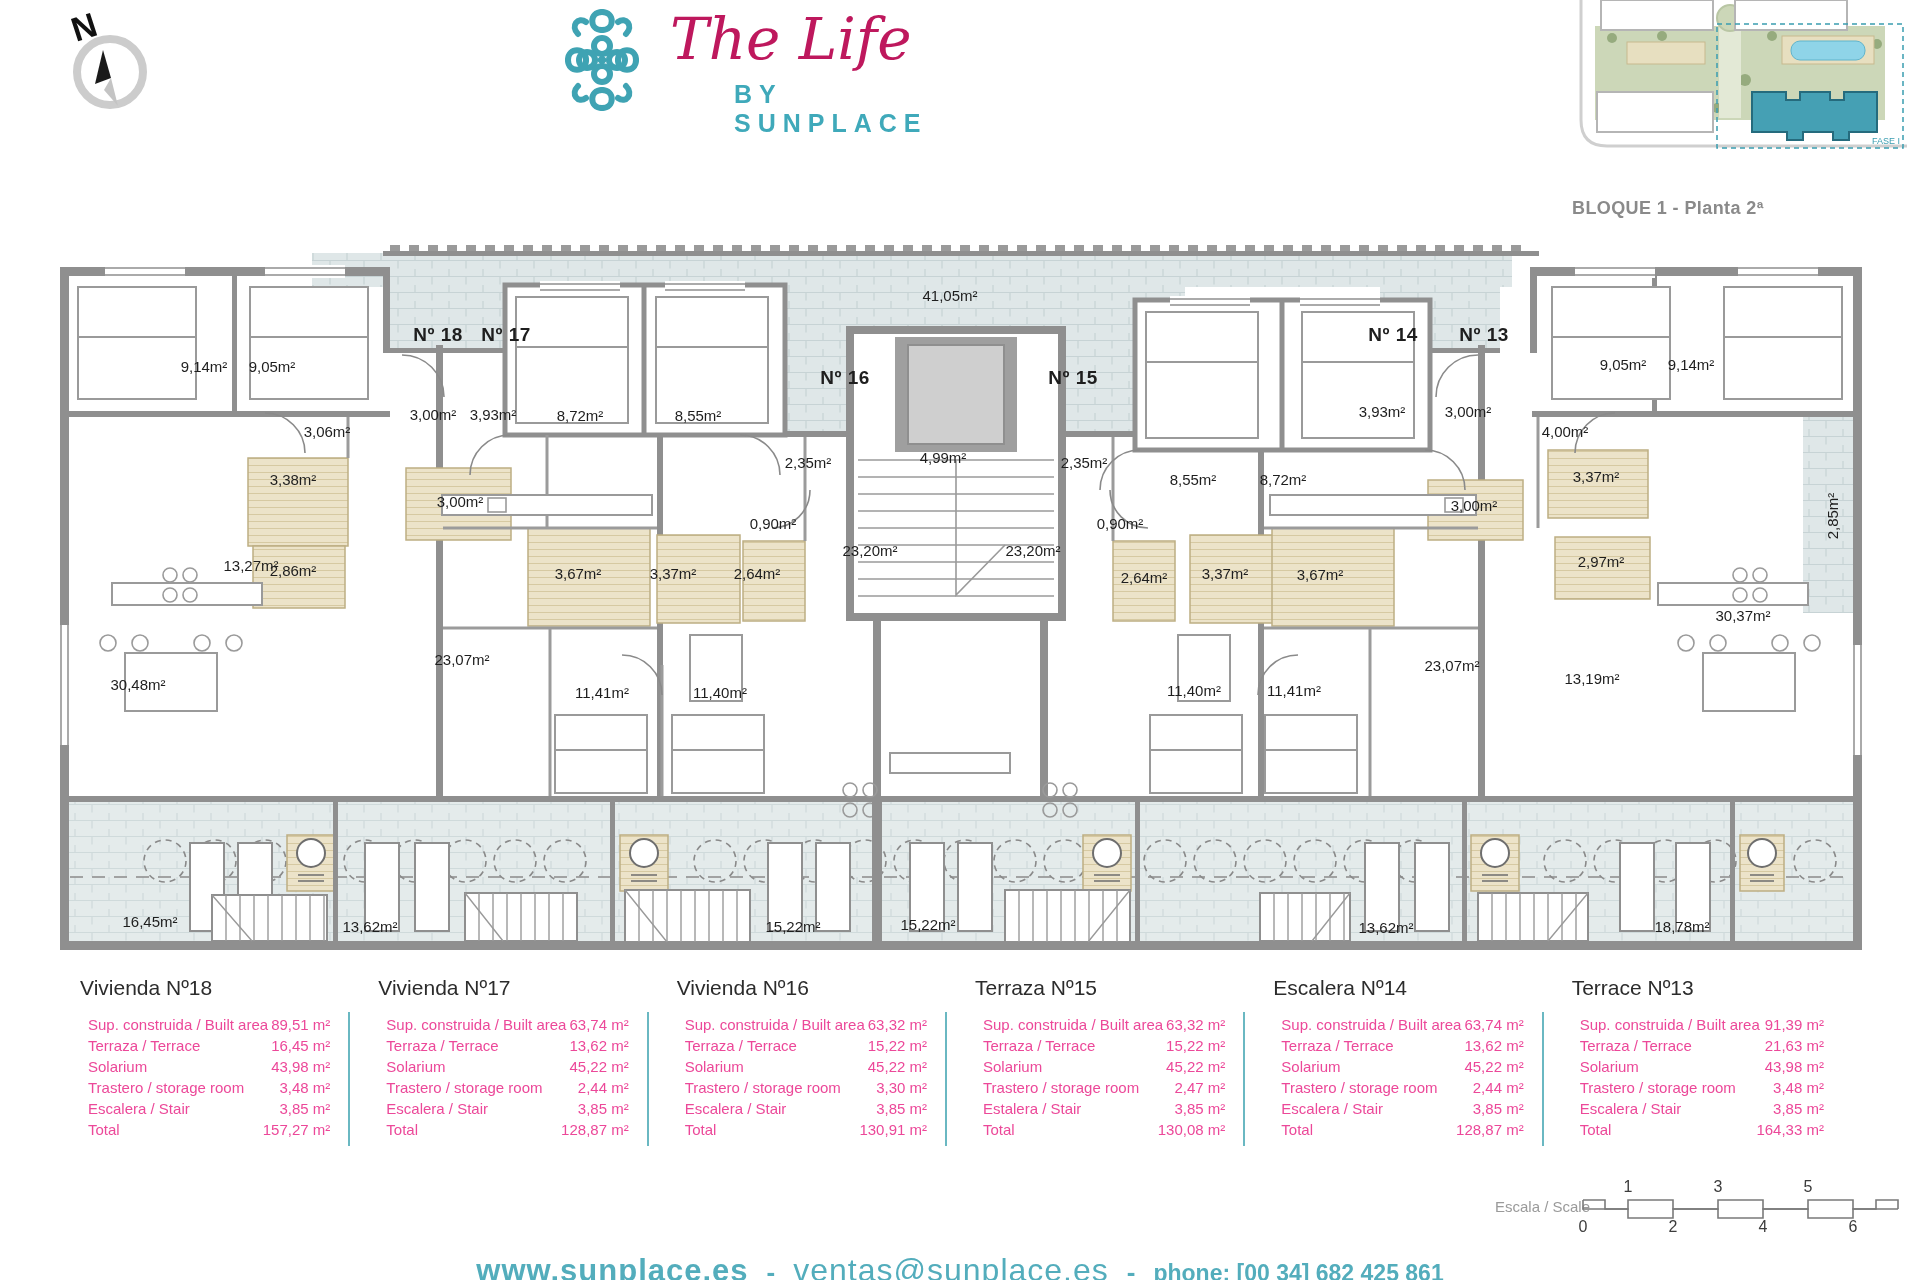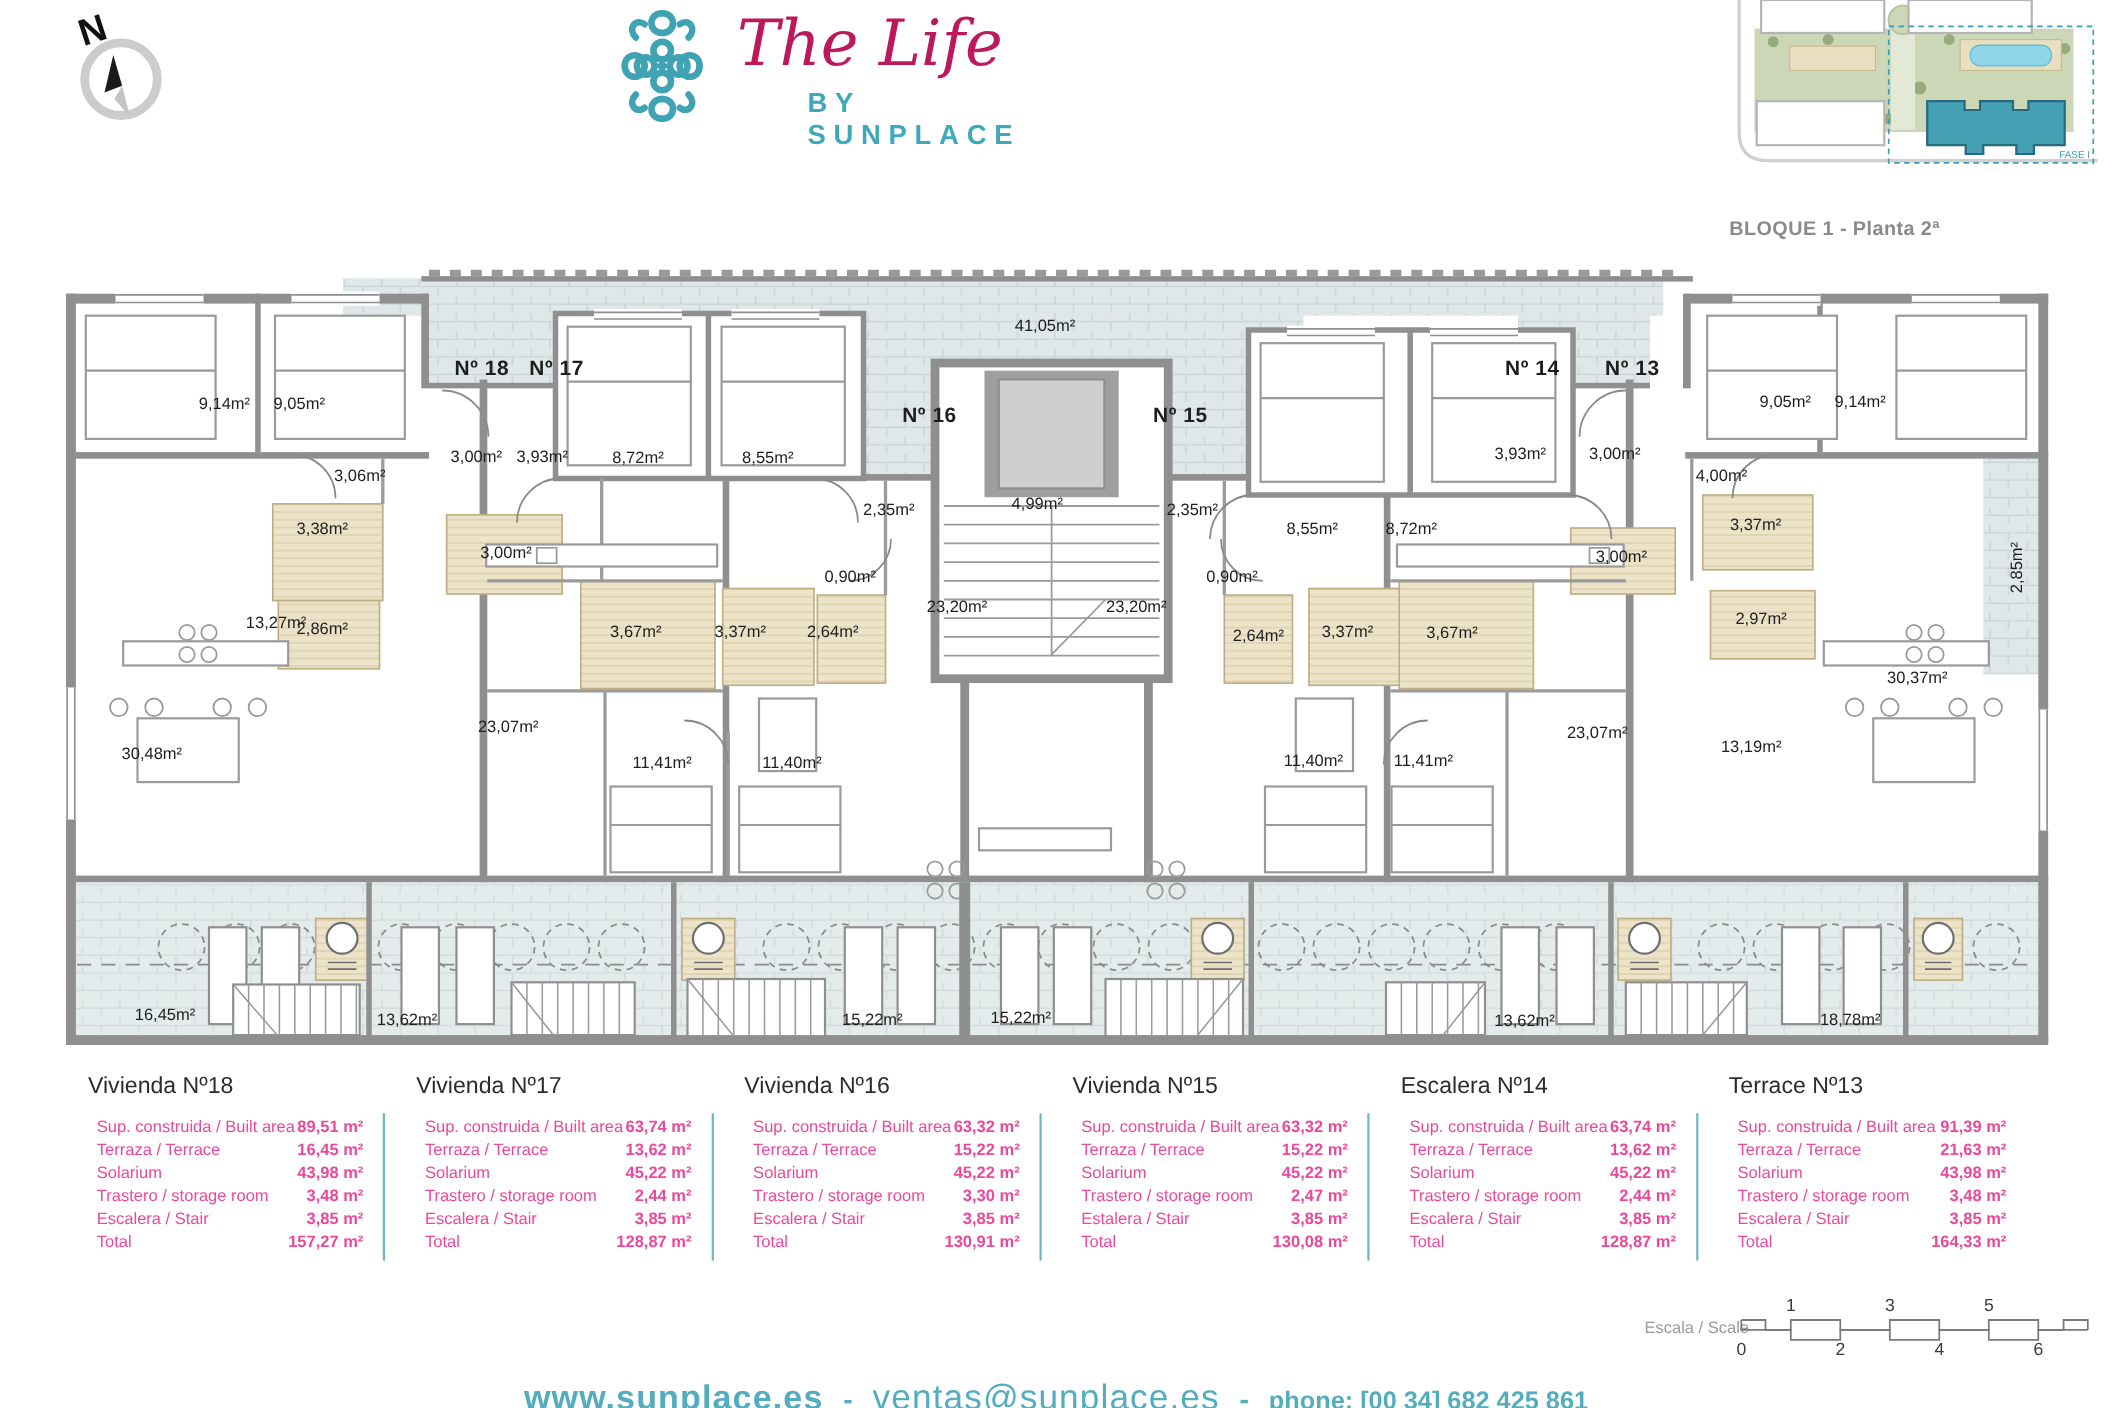--- a/index.html
+++ b/index.html
@@ -18,21 +18,21 @@
   .room{font-size:15px;fill:#1e1e1e;}
   .apt{font-size:19px;font-weight:600;fill:#1e1e1e;letter-spacing:.5px;}
   
   .tables{position:absolute;left:66px;top:972px;width:1790px;display:flex;}
   .vtable{flex:1 1 0;padding:0 14px;}
   .vtable .title{text-align:left;font-size:21px;color:#2c2c2c;margin:4px 0 12px 0;}
   .vtable .rows{padding:2px 4px 6px 8px;}
   .vtable:not(:last-child) .rows{border-right:2px solid #6ab8c2;}
   .srow{display:flex;justify-content:space-between;font-size:15px;color:#ec4899;line-height:21px;}
   .srow .lbl{white-space:nowrap;}
-  .srow .val{white-space:nowrap;text-align:left;padding-right:14px;font-weight:bold;}
+  .srow .val{white-space:nowrap;text-align:left;padding-right:14px;}
   .srow.total{margin-top:0px;}
   
   .scalebar{position:absolute;left:1440px;top:1168px;}
   .scale-label{font-size:15px;fill:#9a9a9a;}
   .scale-num{font-size:16px;fill:#3c3c3c;text-anchor:middle;}
   
   .footer{position:absolute;left:50%;transform:translateX(-50%);top:1252px;white-space:nowrap;
           color:#53adbc;display:flex;align-items:baseline;gap:18px;}
   .footer .web{font-size:31px;font-weight:700;letter-spacing:1px;}
   .footer .sep{font-size:26px;font-weight:700;}
@@ -596,21 +596,21 @@
             <span class="lbl">Escalera / Stair</span>
             <span class="val">3,85 m²</span>
           </div>
           <div class="srow total">
             <span class="lbl">Total</span>
             <span class="val">130,91 m²</span>
           </div>
         </div>
       </div>
       <div class="vtable">
-        <div class="title">Vivienda Nº15</div>
+        <div class="title">Terraza Nº15</div>
         <div class="rows">
           <div class="srow">
             <span class="lbl">Sup. construida / Built area</span>
             <span class="val">63,32 m²</span>
           </div>
           <div class="srow">
             <span class="lbl">Terraza / Terrace</span>
             <span class="val">15,22 m²</span>
           </div>
           <div class="srow">

